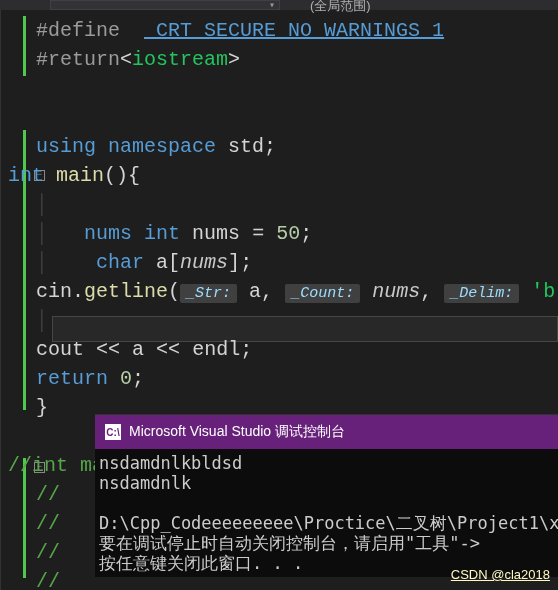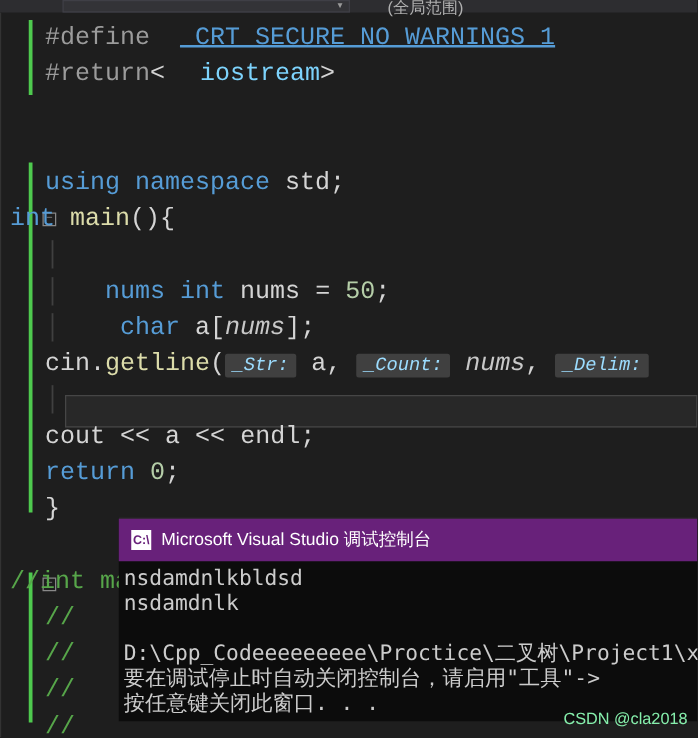--- a/index.html
+++ b/index.html
@@ -80,21 +80,21 @@
     color: #d4d4d4;
     line-height: 29px;
   }
   .code-line { white-space: pre; height: 29px; }
   .kw-pp { color: #9b9b9b; }
   .kw-blue { color: #569cd6; text-align: center; }
   .kw-type { color: #569cd6; }
   .ident { color: #d4d4d4; }
   .ident-italic { color: #c8c8c8; font-style: italic; }
   .num { color: #b5cea8; }
-  .str { color: #7dd3fc; margin-left: 28px; }
+  .str { color: #22c55e; }
   .punct { color: #d4d4d4; }
   .func { color: #dcdcaa; }
   .param-hint {
     background: #404040;
     color: #9cdcfe;
     font-size: 15px;
     padding: 1px 6px;
     border-radius: 2px;
     font-style: italic;
   }
@@ -143,23 +143,24 @@
     color: #cccccc;
     font-size: 17px;
     line-height: 20px;
     font-family: Consolas, 'SimSun', monospace;
     white-space: pre;
   }
   .watermark {
     position: absolute;
     right: 8px;
     bottom: 8px;
-    color: #86efac;
+    color: #fef9c3;
     font-size: 13px;
     font-family: Arial, sans-serif;
+    text-decoration: underline;
   }
   .indent-guide {
     color: #404040;
   }
 </style>
 </head>
 <body>
 
 <div class="toolbar">
   <div class="dropdown">

